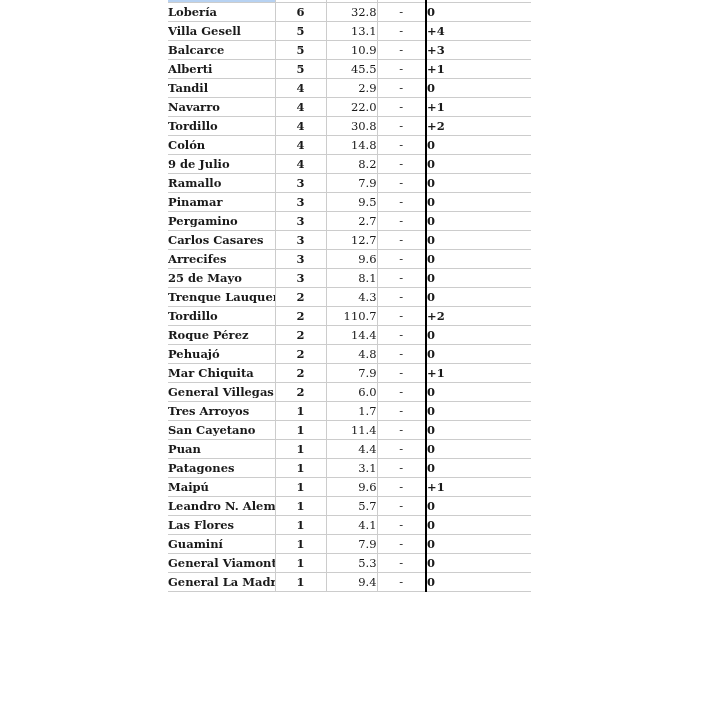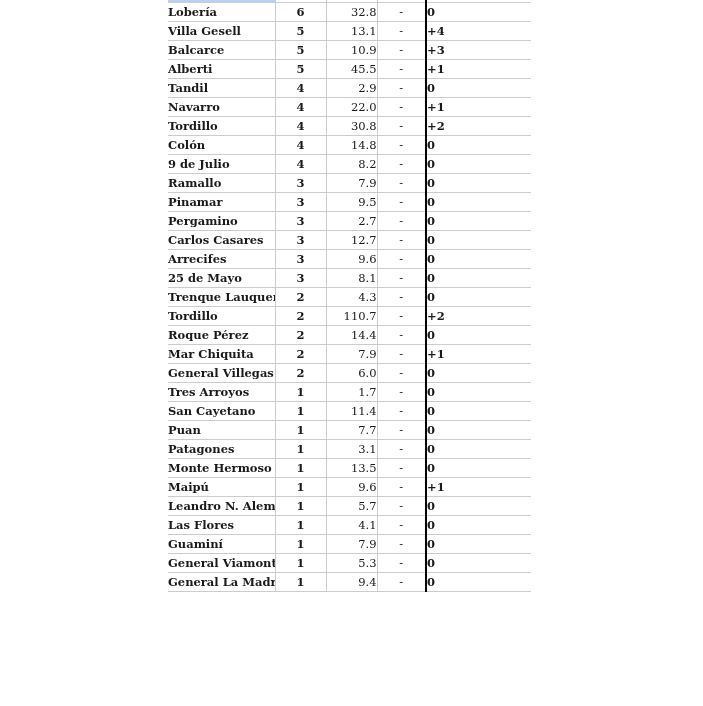--- a/index.html
+++ b/index.html
@@ -186,20 +186,27 @@
           <td class="change">+2</td>
         </tr>
         <tr>
           <td class="name">Roque Pérez</td>
           <td class="count">2</td>
           <td class="value">14.4</td>
           <td class="dash">-</td>
           <td class="change">0</td>
         </tr>
         <tr>
+          <td class="name">Pehuajó</td>
+          <td class="count">2</td>
+          <td class="value">4.8</td>
+          <td class="dash">-</td>
+          <td class="change">0</td>
+        </tr>
+        <tr>
           <td class="name">Mar Chiquita</td>
           <td class="count">2</td>
           <td class="value">7.9</td>
           <td class="dash">-</td>
           <td class="change">+1</td>
         </tr>
         <tr>
           <td class="name">General Villegas</td>
           <td class="count">2</td>
           <td class="value">6.0</td>
@@ -216,35 +223,28 @@
         <tr>
           <td class="name">San Cayetano</td>
           <td class="count">1</td>
           <td class="value">11.4</td>
           <td class="dash">-</td>
           <td class="change">0</td>
         </tr>
         <tr>
           <td class="name">Puan</td>
           <td class="count">1</td>
-          <td class="value">7.7</td>
+          <td class="value">4.4</td>
           <td class="dash">-</td>
           <td class="change">0</td>
         </tr>
         <tr>
           <td class="name">Patagones</td>
           <td class="count">1</td>
           <td class="value">3.1</td>
-          <td class="dash">-</td>
-          <td class="change">0</td>
-        </tr>
-        <tr>
-          <td class="name">Monte Hermoso</td>
-          <td class="count">1</td>
-          <td class="value">13.5</td>
           <td class="dash">-</td>
           <td class="change">0</td>
         </tr>
         <tr>
           <td class="name">Maipú</td>
           <td class="count">1</td>
           <td class="value">9.6</td>
           <td class="dash">-</td>
           <td class="change">+1</td>
         </tr>

